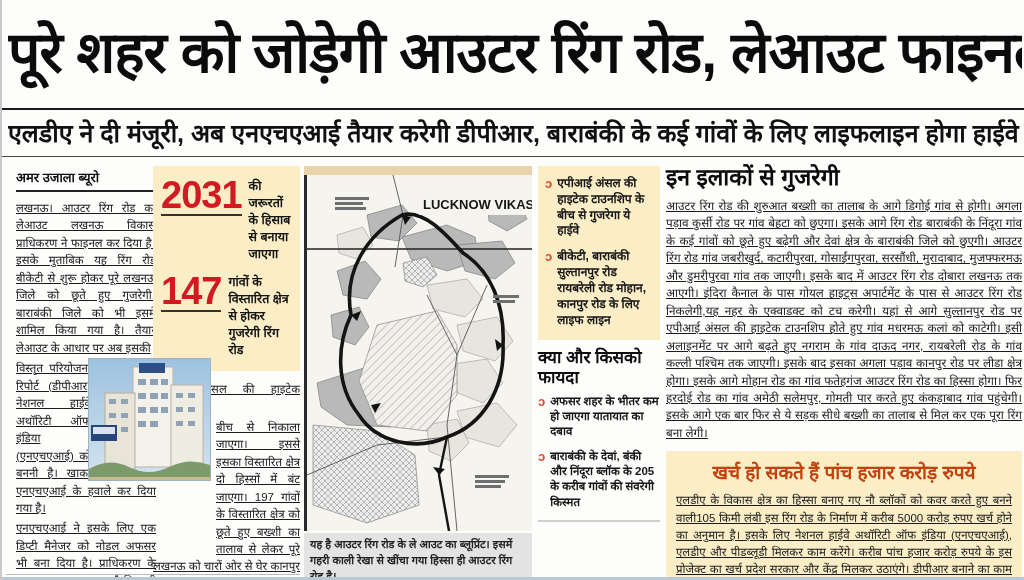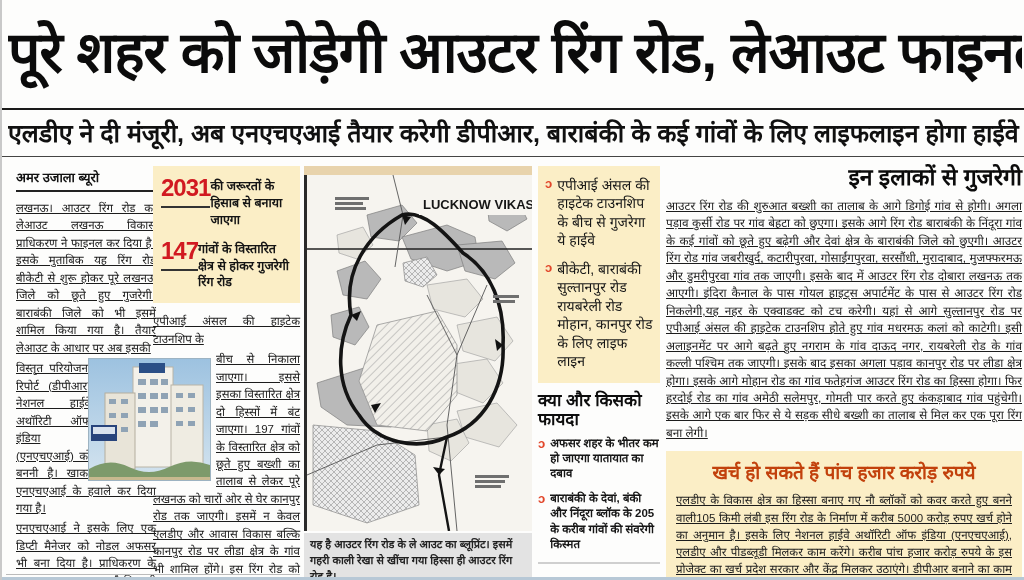--- a/index.html
+++ b/index.html
@@ -30,43 +30,43 @@
   .byline-rule{height:2px; background:#222; margin-bottom:8px;}
   .ph-sp-r{float:right; width:60px; height:116px; margin:0 0 2px 5px;}
   
   .photo{position:absolute; left:86px; top:358px; width:121px; height:121px;
     border:1px solid #9db3c2; overflow:hidden; background:#a9c9e4;}
   
   .col2{position:absolute; left:151px; top:166px; width:147px; height:410px;}
   .statsbox{background:#fbeec6; padding:10px 8px 12px; margin-bottom:10px;}
   .statrow{display:flex; align-items:flex-start; margin-bottom:10px;}
   .statrow:last-child{margin-bottom:0;}
-  .statnum{font-size:24px; font-weight:700; color:#d11a21; line-height:1.0;
-    border-bottom:2px solid #333; padding-bottom:6px; letter-spacing:-1px;}
+  .statnum{font-size:38px; font-weight:700; color:#d11a21; line-height:1.0;
+    border-bottom:2px solid #333; margin-right:7px; letter-spacing:-1px;}
   .statlabel{font-size:12.5px; font-weight:700; line-height:1.35; color:#151515; padding-top:2px;}
   .ph-sp-l{float:left; width:58px; height:128px; margin:0 5px 2px 0;}
   
   .mapcol{position:absolute; left:302px; top:166px; width:228px; height:410px;}
   .map-topstrip{height:9px; background:#e8d3ac;}
   .mapframe{position:relative; height:356px; background:#f4f2ee; border-left:3px solid #2b2b2b; overflow:hidden;}
   .map-caption{background:#e3e3e3; padding:4px 6px; font-size:11px; font-weight:700;
     line-height:1.45; color:#222; text-align:left; margin-top:2px;}
   
   .col4{position:absolute; left:536px; top:166px; width:122px; height:410px;}
   .hibox{background:#fbeec6; padding:10px 7px 12px; margin-bottom:8px;}
   .bullet{display:flex; margin-bottom:10px;}
   .bullet:last-child{margin-bottom:0;}
   .bullet .glyph{color:#e2472b; font-weight:700; font-size:13px; line-height:1.3; margin-right:5px;}
-  .bullet .btext{font-size:14px; font-weight:400; line-height:1.32; color:#161616;}
+  .bullet .btext{font-size:12px; font-weight:700; line-height:1.32; color:#161616;}
   .benefits-h{font-size:17px; font-weight:700; line-height:1.15; color:#0d0d0d; margin:6px 0 6px;}
   .benefits .btext{font-size:11.5px; font-weight:600;}
   .col4-rule{height:2px; background:#cfcfcf; margin-top:10px;}
   
   .col5{position:absolute; left:664px; top:160px; width:356px; height:416px;}
-  .areas-h{font-size:23px; font-weight:700; text-align:right; color:#0b0b0b; margin:0 0 6px;}
+  .areas-h{font-size:23px; font-weight:700; text-align:left; color:#0b0b0b; margin:0 0 6px;}
   .col5 .areas-body{font-size:11.8px; line-height:1.48;}
   .costbox{background:#fbeec6; padding:8px 10px 10px; margin-top:9px;}
   .cost-h{font-size:19px; font-weight:700; text-align:center; color:#c2410c; margin:0 0 7px;}
   .costbox p{font-size:11.5px; line-height:1.5;}
   .bottom-rule{position:absolute; left:0; bottom:0; width:1024px; height:3px; background:#b7c8d6;}
   .col12-rule{position:absolute; left:4px; top:574px; width:294px; height:1px; background:#bbb;}
 </style>
 </head>
 <body>
 

